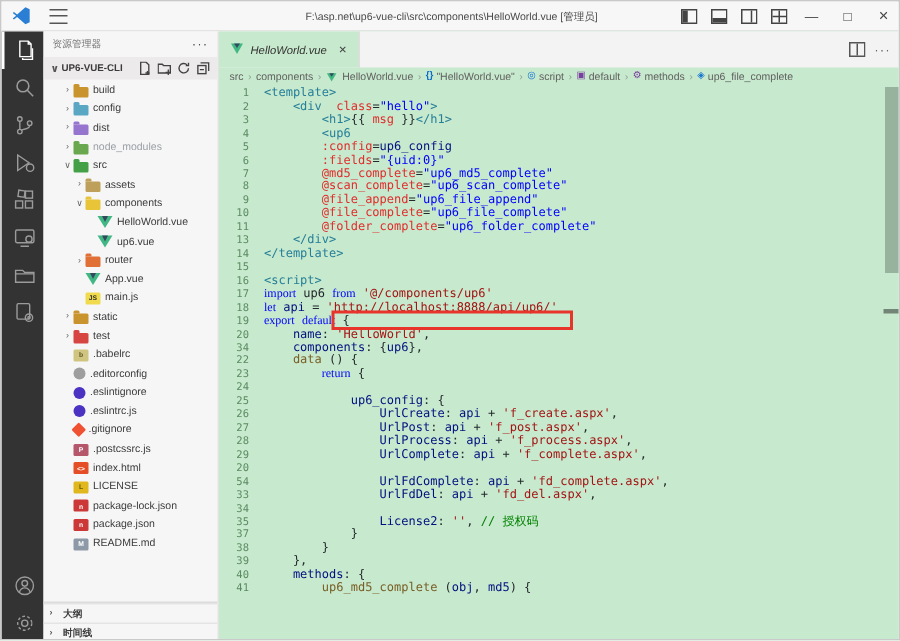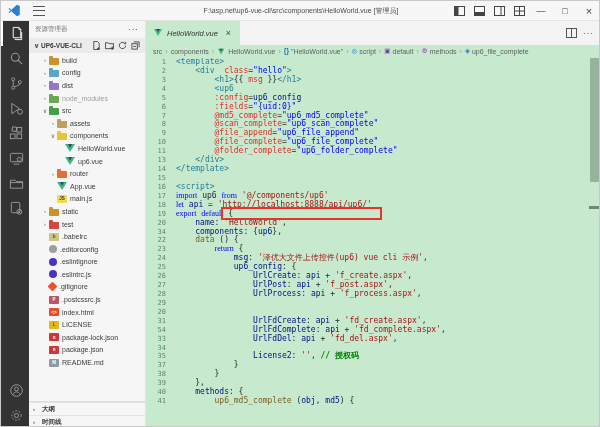--- a/index.html
+++ b/index.html
@@ -87,21 +87,21 @@
   .cl { display:flex; height:8.93px; line-height:8.93px; white-space:pre; }
   .ln { width:26px; flex:0 0 auto; text-align:right; padding-right:6px; color:#5a8a62; font-size:7px; }
   .ct { font-size:8px; color:#1f2328; padding-left:4px; }
   .t-tag { color:#267f99; }
   .t-attr { color:#e02d2d; }
   .t-vstr { color:#0000ff; }
   .t-kw { color:#0000ff;font-family:Liberation Serif, serif; }
   .t-str { color:#a31515; }
   .t-var { color:#001080; }
   .t-prop { color:#001080; }
-  .t-cmt { color:#008000;font-weight:bold; }
+  .t-cmt { color:#008000; }
   .t-fn { color:#795e26; }
   .t-punct { color:#24292e; }
   .t-u { }
 
   .red-box { position:absolute; left:75px; top:149px; width:161px; height:13px; border:2px solid #e8352c; pointer-events:none; }
   .scrollbar { position:absolute; right:0; top:0; width:12px; height:100%; }
   .sb-thumb { position:absolute; top:0; left:1px; width:10px; height:124px; background:rgba(96,112,100,.45); cursor:pointer; }
   .sb-marker { position:absolute; top:148px; left:0; width:12px; height:3px; background:rgba(70,80,72,.65); }
 </style>
 </head>
@@ -451,28 +451,27 @@
             <div class="cl"><span class="ln">14</span><span class="ct"><span class="t-tag">&lt;/template&gt;</span></span></div>
             <div class="cl"><span class="ln">15</span><span class="ct"><span></span></span></div>
             <div class="cl"><span class="ln">16</span><span class="ct"><span class="t-tag">&lt;script&gt;</span></span></div>
             <div class="cl"><span class="ln">17</span><span class="ct"><span class="t-kw">import</span><span> up6 </span><span class="t-kw">from</span><span> </span><span class="t-str t-u">'@/components/up6'</span></span></div>
             <div class="cl"><span class="ln">18</span><span class="ct"><span class="t-kw">let</span><span> </span><span class="t-var">api</span><span class="t-punct"> = </span><span class="t-str t-u">'http://localhost:8888/api/up6/'</span></span></div>
             <div class="cl"><span class="ln">19</span><span class="ct"><span class="t-kw">export</span><span> </span><span class="t-kw">default</span><span class="t-punct"> {</span></span></div>
             <div class="cl"><span class="ln">20</span><span class="ct"><span>    </span><span class="t-prop">name</span><span class="t-punct">: </span><span class="t-str">'HelloWorld'</span><span class="t-punct">,</span></span></div>
             <div class="cl"><span class="ln">34</span><span class="ct"><span>    </span><span class="t-prop">components</span><span class="t-punct">: </span><span class="t-punct">{</span><span class="t-var">up6</span><span class="t-punct">},</span></span></div>
             <div class="cl"><span class="ln">22</span><span class="ct"><span>    </span><span class="t-fn">data</span><span class="t-punct"> () {</span></span></div>
             <div class="cl"><span class="ln">23</span><span class="ct"><span>        </span><span class="t-kw">return</span><span class="t-punct"> {</span></span></div>
-            <div class="cl"><span class="ln">24</span><span class="ct"><span>            </span><span class="t-prop">msg</span><span class="t-punct">: </span><span class="t-str">'泽优大文件上传控件(up6) vue cli 示例'</span><span class="t-punct">,</span></span></div>
+            <div class="cl"><span class="ln">24</span></div>
             <div class="cl"><span class="ln">25</span><span class="ct"><span>            </span><span class="t-prop">up6_config</span><span class="t-punct">: {</span></span></div>
             <div class="cl"><span class="ln">26</span><span class="ct"><span>                </span><span class="t-prop">UrlCreate</span><span class="t-punct">: </span><span class="t-var">api</span><span class="t-punct"> + </span><span class="t-str">'f_create.aspx'</span><span class="t-punct">,</span></span></div>
             <div class="cl"><span class="ln">27</span><span class="ct"><span>                </span><span class="t-prop">UrlPost</span><span class="t-punct">: </span><span class="t-var">api</span><span class="t-punct"> + </span><span class="t-str">'f_post.aspx'</span><span class="t-punct">,</span></span></div>
             <div class="cl"><span class="ln">28</span><span class="ct"><span>                </span><span class="t-prop">UrlProcess</span><span class="t-punct">: </span><span class="t-var">api</span><span class="t-punct"> + </span><span class="t-str">'f_process.aspx'</span><span class="t-punct">,</span></span></div>
-            <div class="cl"><span class="ln">29</span></div>
+            <div class="cl"><span class="ln">29</span><span class="ct"><span>                </span><span class="t-prop">UrlComplete</span><span class="t-punct">: </span><span class="t-var">api</span><span class="t-punct"> + </span><span class="t-str">'f_complete.aspx'</span><span class="t-punct">,</span></span></div>
             <div class="cl"><span class="ln">20</span></div>
-            <div class="cl"><span class="ln">31</span><span class="ct"><span>                </span><span class="t-prop">UrlFdCreate</span><span class="t-punct">: </span><span class="t-var">api</span><span class="t-punct"> + </span><span class="t-str">'fd_create.aspx'</span><span class="t-punct">,</span></span></div>
             <div class="cl"><span class="ln">54</span><span class="ct"><span>                </span><span class="t-prop">UrlFdComplete</span><span class="t-punct">: </span><span class="t-var">api</span><span class="t-punct"> + </span><span class="t-str">'fd_complete.aspx'</span><span class="t-punct">,</span></span></div>
             <div class="cl"><span class="ln">33</span><span class="ct"><span>                </span><span class="t-prop">UrlFdDel</span><span class="t-punct">: </span><span class="t-var">api</span><span class="t-punct"> + </span><span class="t-str">'fd_del.aspx'</span><span class="t-punct">,</span></span></div>
             <div class="cl"><span class="ln">34</span></div>
             <div class="cl"><span class="ln">35</span><span class="ct"><span>                </span><span class="t-prop">License2</span><span class="t-punct">: </span><span class="t-str">''</span><span class="t-punct">, </span><span class="t-cmt">// 授权码</span></span></div>
             <div class="cl"><span class="ln">37</span><span class="ct"><span class="t-punct">            }</span></span></div>
             <div class="cl"><span class="ln">38</span><span class="ct"><span class="t-punct">        }</span></span></div>
             <div class="cl"><span class="ln">39</span><span class="ct"><span class="t-punct">    },</span></span></div>
             <div class="cl"><span class="ln">40</span><span class="ct"><span>    </span><span class="t-prop">methods</span><span class="t-punct">: {</span></span></div>
             <div class="cl"><span class="ln">41</span><span class="ct"><span>        </span><span class="t-fn">up6_md5_complete</span><span class="t-punct"> (</span><span class="t-var">obj</span><span class="t-punct">, </span><span class="t-var">md5</span><span class="t-punct">) {</span></span></div>
           </div>

